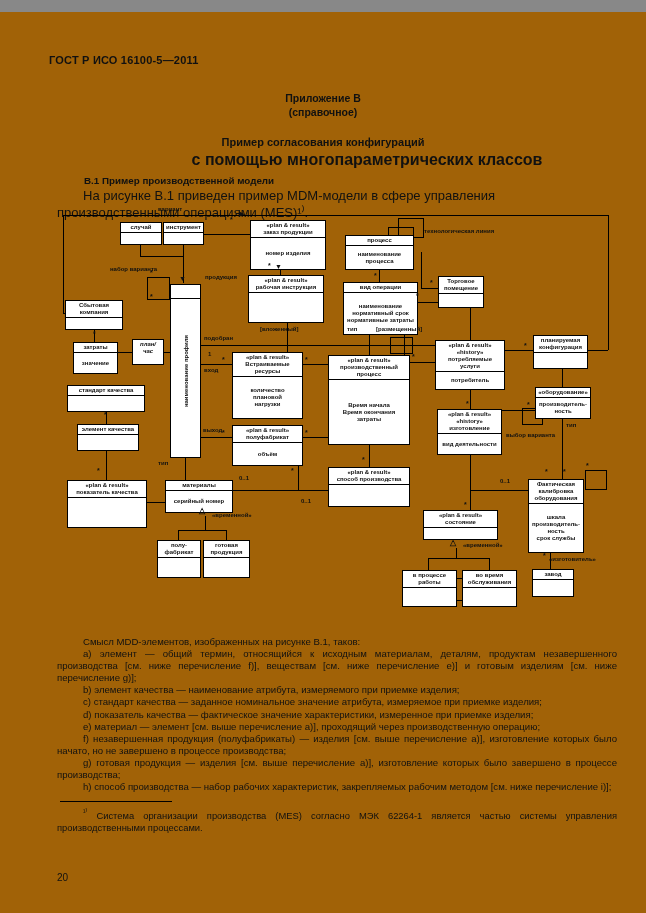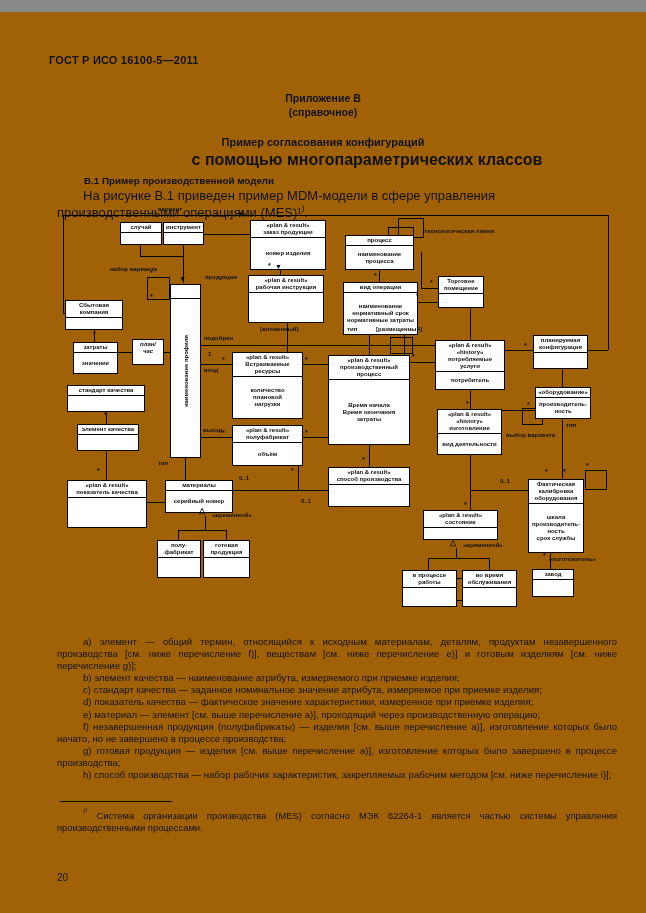--- a/index.html
+++ b/index.html
@@ -394,20 +394,21 @@
       <div class="marker" style="left: 416px; top: 280px;">*</div>
       <div class="marker" style="left: 239px; top: 198px;">▶</div>
       <div class="marker" style="left: 179px; top: 263px;">▼</div>
       <div class="marker" style="left: 275px; top: 251px;">▼</div>
       <div class="marker tri" style="left: 199px; top: 495px;">△</div>
       <div class="marker tri" style="left: 450px; top: 527px;">△</div>
     </div>
 
 
   <div id="legend">
+    <p>Смысл MDD-элементов, изображенных на рисунке В.1, таков:</p>
     <span id="legend-items"><p>a) элемент  — общий термин, относящийся к исходным материалам, деталям, продуктам незавершенного производства [см. ниже перечисление f)], веществам [см. ниже перечисление e)] и готовым изделиям [см. ниже перечисление g)];</p><p>b) элемент качества — наименование атрибута, измеряемого при приемке изделия;</p><p>c) стандарт качества — заданное номинальное значение атрибута, измеряемое при приемке изделия;</p><p>d) показатель качества — фактическое значение характеристики, измеренное при приемке изделия;</p><p>e) материал — элемент [см. выше перечисление a)], проходящий через производственную операцию;</p><p>f) незавершенная продукция (полуфабрикаты) — изделия [см. выше перечисление a)], изготовление которых было начато, но не завершено в процессе производства;</p><p>g) готовая продукция — изделия [см. выше перечисление a)], изготовление которых было завершено в процессе производства;</p><p>h) способ производства — набор рабочих характеристик, закрепляемых рабочим методом [см. ниже перечисление i)];</p></span>
   </div>
 
   <div id="footnote-rule"></div>
   <div id="footnote">
     <p class="fn-first"><sup>¹⁾</sup><span> Система организации производства (MES) согласно МЭК 62264-1 является частью системы управления производственными процессами.</span></p>
   </div>
 
   <div id="page-number">20</div>
 </div>

